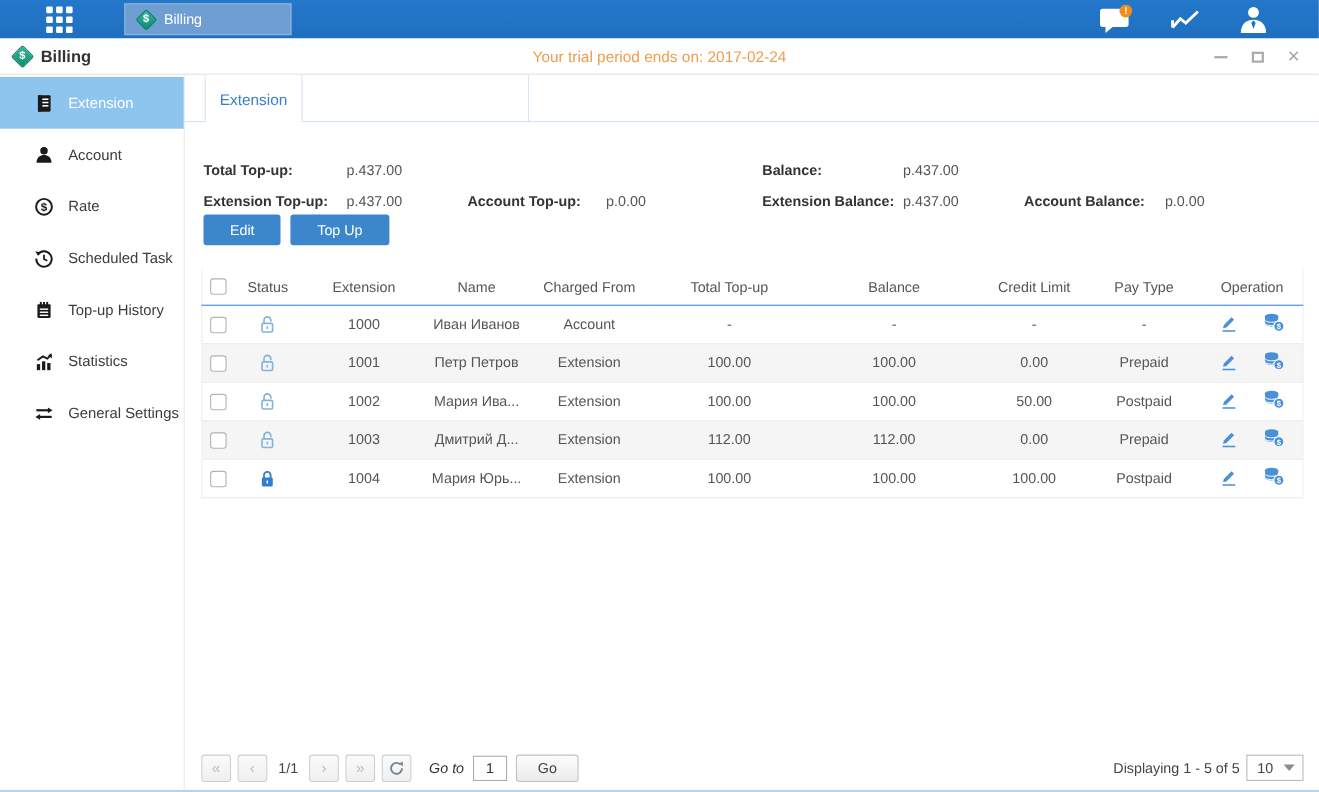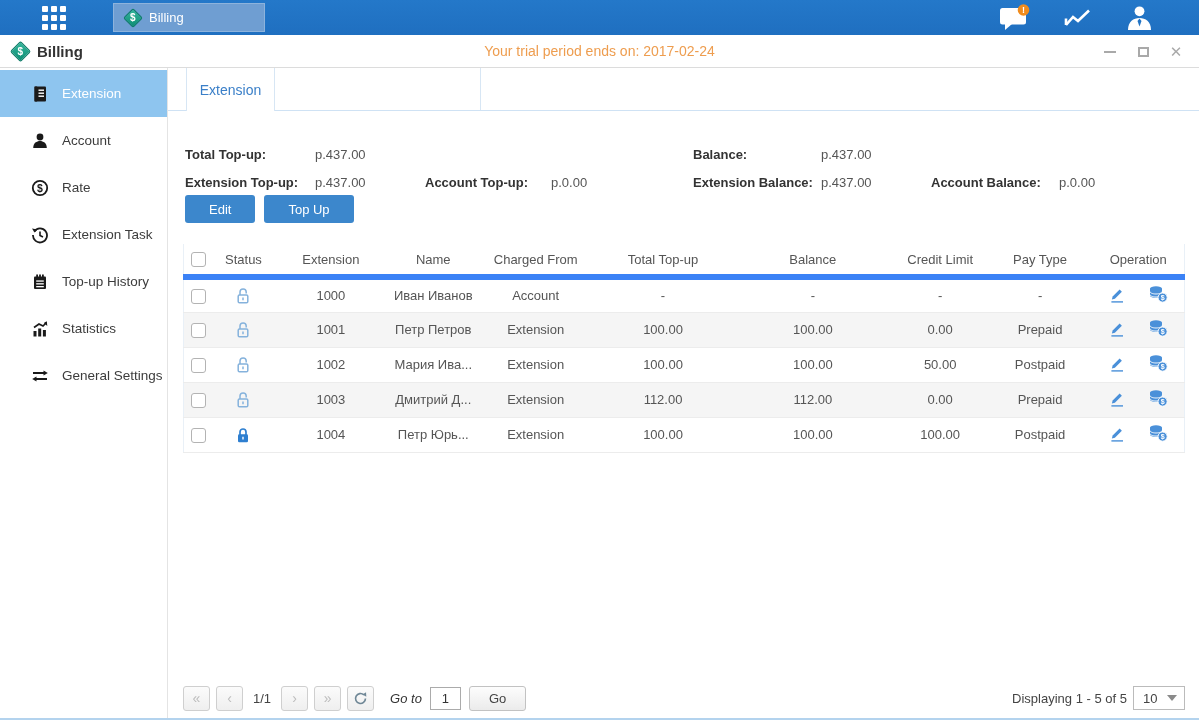--- a/index.html
+++ b/index.html
@@ -46,21 +46,21 @@
   .summary { position:absolute; top:43px; left:0; right:0; height:130px; font-size:13px; }
   .summary .lbl { position:absolute; font-weight:bold; color:#333; }
   .summary .val { position:absolute; color:#555; }
   .srow1 { top:36px; } .srow2 { top:64px; }
 
   .btn { display:inline-block; background:#3c87cc; color:#fff; font-size:13px; border:none; border-radius:3px; height:28px; padding:0 24px; cursor:pointer; font-family:inherit; }
   .actions { position:absolute; top:127px; left:17px; display:flex; gap:9px; }
 
   
   table.grid { position:absolute; top:176px; left:15px; width:1002px; border-collapse:collapse; font-size:13px; color:#555; border-left:1px solid #e9f0f7; border-right:1px solid #e9f0f7; }
-  table.grid th { height:33px; font-weight:normal; color:#555; border-bottom:6px solid #3b82f6; text-align:center; cursor:pointer; }
+  table.grid th { height:33px; font-weight:normal; color:#555; border-bottom:1px solid #3b82f6; text-align:center; cursor:pointer; }
   table.grid td { height:35px; text-align:center; border-bottom:1px solid #ececec; }
   table.grid tbody tr:nth-child(even) { background:#f5f5f5; }
   .cb { display:inline-block; width:15px; height:15px; border:1px solid #b3b3b3; border-radius:3px; background:#fff; vertical-align:middle; cursor:pointer; }
   .lock svg { vertical-align:middle; }
   .lock .lock-closed { display:none; }
   .lock[data-status="locked"] .lock-closed { display:inline; }
   .op-icon { display:inline-block; margin:0 9px; cursor:pointer; vertical-align:middle; }
 
   
   .pager { position:absolute; left:15px; right:14px; bottom:6px; height:28px; display:flex; align-items:center; font-size:13px; color:#333; }
@@ -164,21 +164,21 @@
         <text x="9" y="13" text-anchor="middle" font-size="10.5" font-weight="bold" fill="#1a1a1a">$</text>
       </svg>
       <span>Rate</span>
     </div>
     <div class="side-item">
       <svg width="18" height="18" viewBox="0 0 18 18">
         <path d="M3.2 5.5 A7 7 0 1 1 2 9" fill="none" stroke="#1a1a1a" stroke-width="1.8"></path>
         <path d="M1 2.5 L3.6 6.4 L6.6 3.6 Z" fill="#1a1a1a"></path>
         <polyline points="9,5.5 9,9.5 12,11" fill="none" stroke="#1a1a1a" stroke-width="1.6"></polyline>
       </svg>
-      <span>Extension Task</span>
+      <span>Scheduled Task</span>
     </div>
     <div class="side-item">
       <svg width="18" height="18" viewBox="0 0 18 18">
         <rect x="3" y="3.5" width="12" height="12.5" rx="1" fill="#1a1a1a"></rect>
         <rect x="5.2" y="1.5" width="1.8" height="3.4" fill="#1a1a1a"></rect>
         <rect x="8.1" y="1.5" width="1.8" height="3.4" fill="#1a1a1a"></rect>
         <rect x="11" y="1.5" width="1.8" height="3.4" fill="#1a1a1a"></rect>
         <rect x="5.2" y="7.4" width="7.6" height="1.3" fill="#fff"></rect>
         <rect x="5.2" y="10.2" width="7.6" height="1.3" fill="#fff"></rect>
         <rect x="5.2" y="13" width="7.6" height="1.3" fill="#fff"></rect>
@@ -390,21 +390,21 @@
         <tr>
           <td><span class="cb"></span></td>
           <td><span class="lock" data-status="locked">
             
             <svg class="lock-closed" width="16" height="18" viewBox="0 0 16 18">
                   <path d="M5 9 V6 a3 3 0 0 1 6 0 V9" fill="none" stroke="#2e7fd0" stroke-width="1.7"></path>
                   <rect x="3" y="8.2" width="10" height="8" rx="1.3" fill="#2e7fd0"></rect>
                   <line x1="8" y1="10.8" x2="8" y2="13.6" stroke="#fff" stroke-width="1.4"></line>
                 </svg></span></td>
           <td>1004</td>
-          <td>Петр Юрь...</td>
+          <td>Мария Юрь...</td>
           <td>Extension</td>
           <td>100.00</td>
           <td>100.00</td>
           <td>100.00</td>
           <td>Postpaid</td>
           <td>
             <span class="op-icon"><svg width="18" height="19" viewBox="0 0 18 19" fill="#4a90d9">
                   <path d="M4.6 11.4 L11.6 4.4 L13.9 6.7 L6.9 13.7 L3.9 14.5 Z"></path>
                   <rect x="3.4" y="16.2" width="11.6" height="1.4"></rect>
                 </svg></span>

